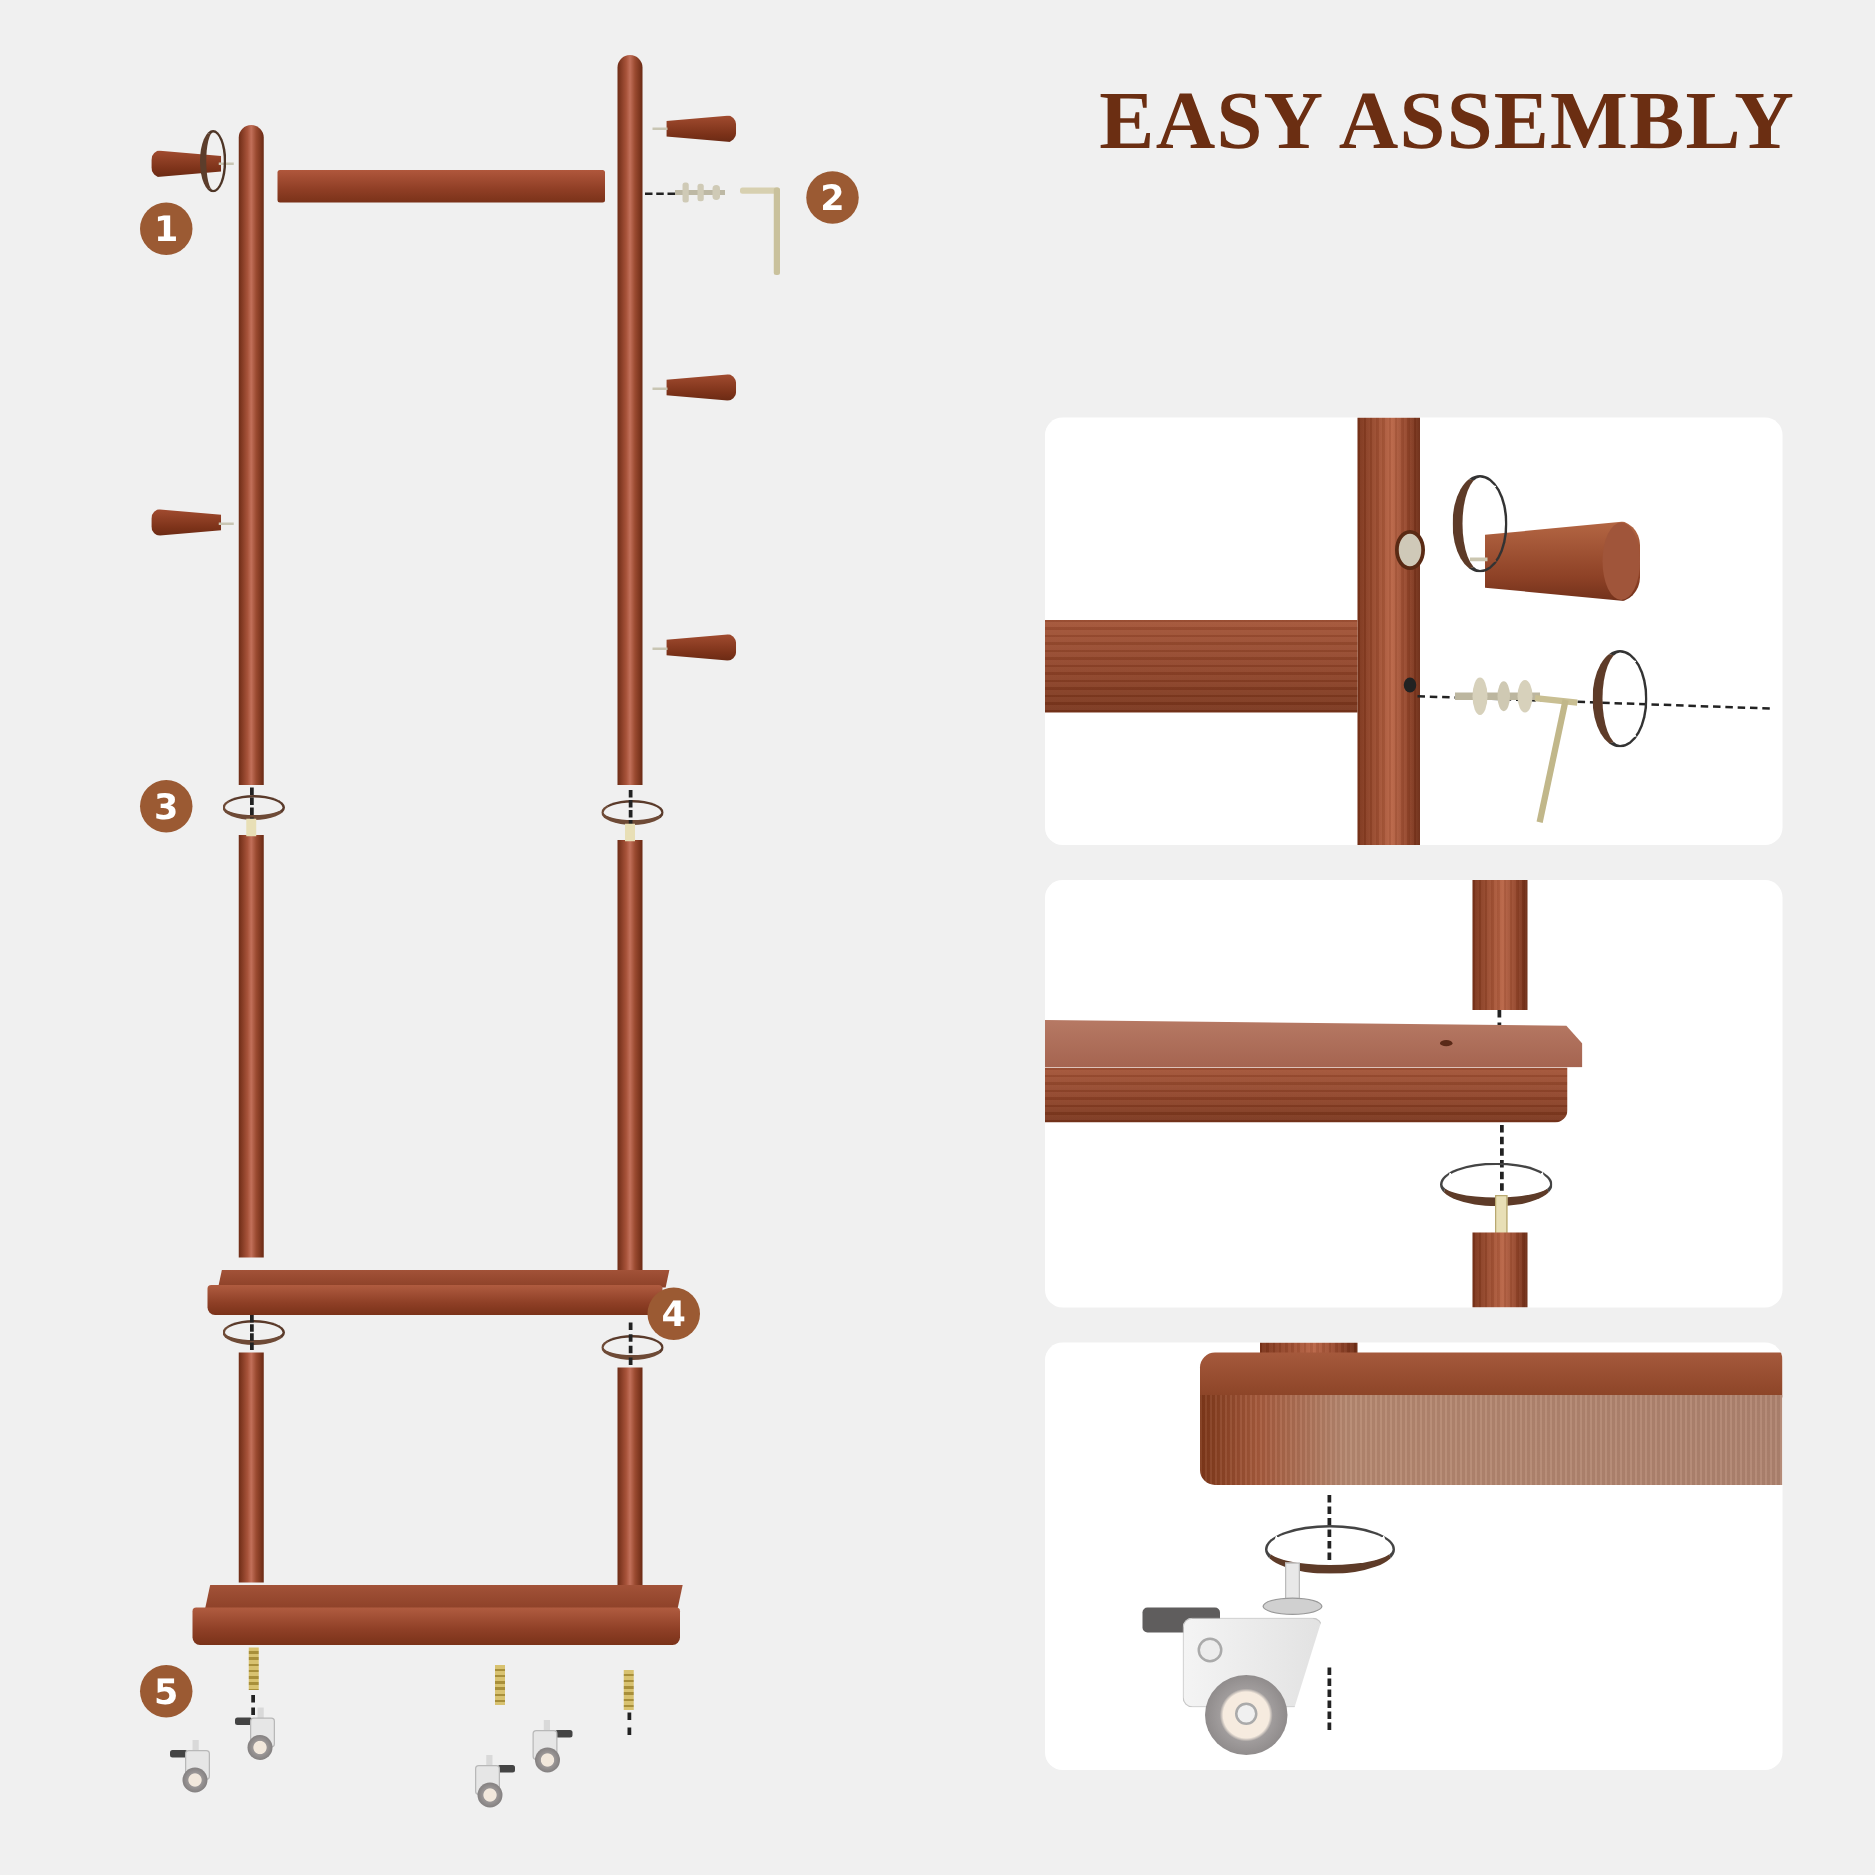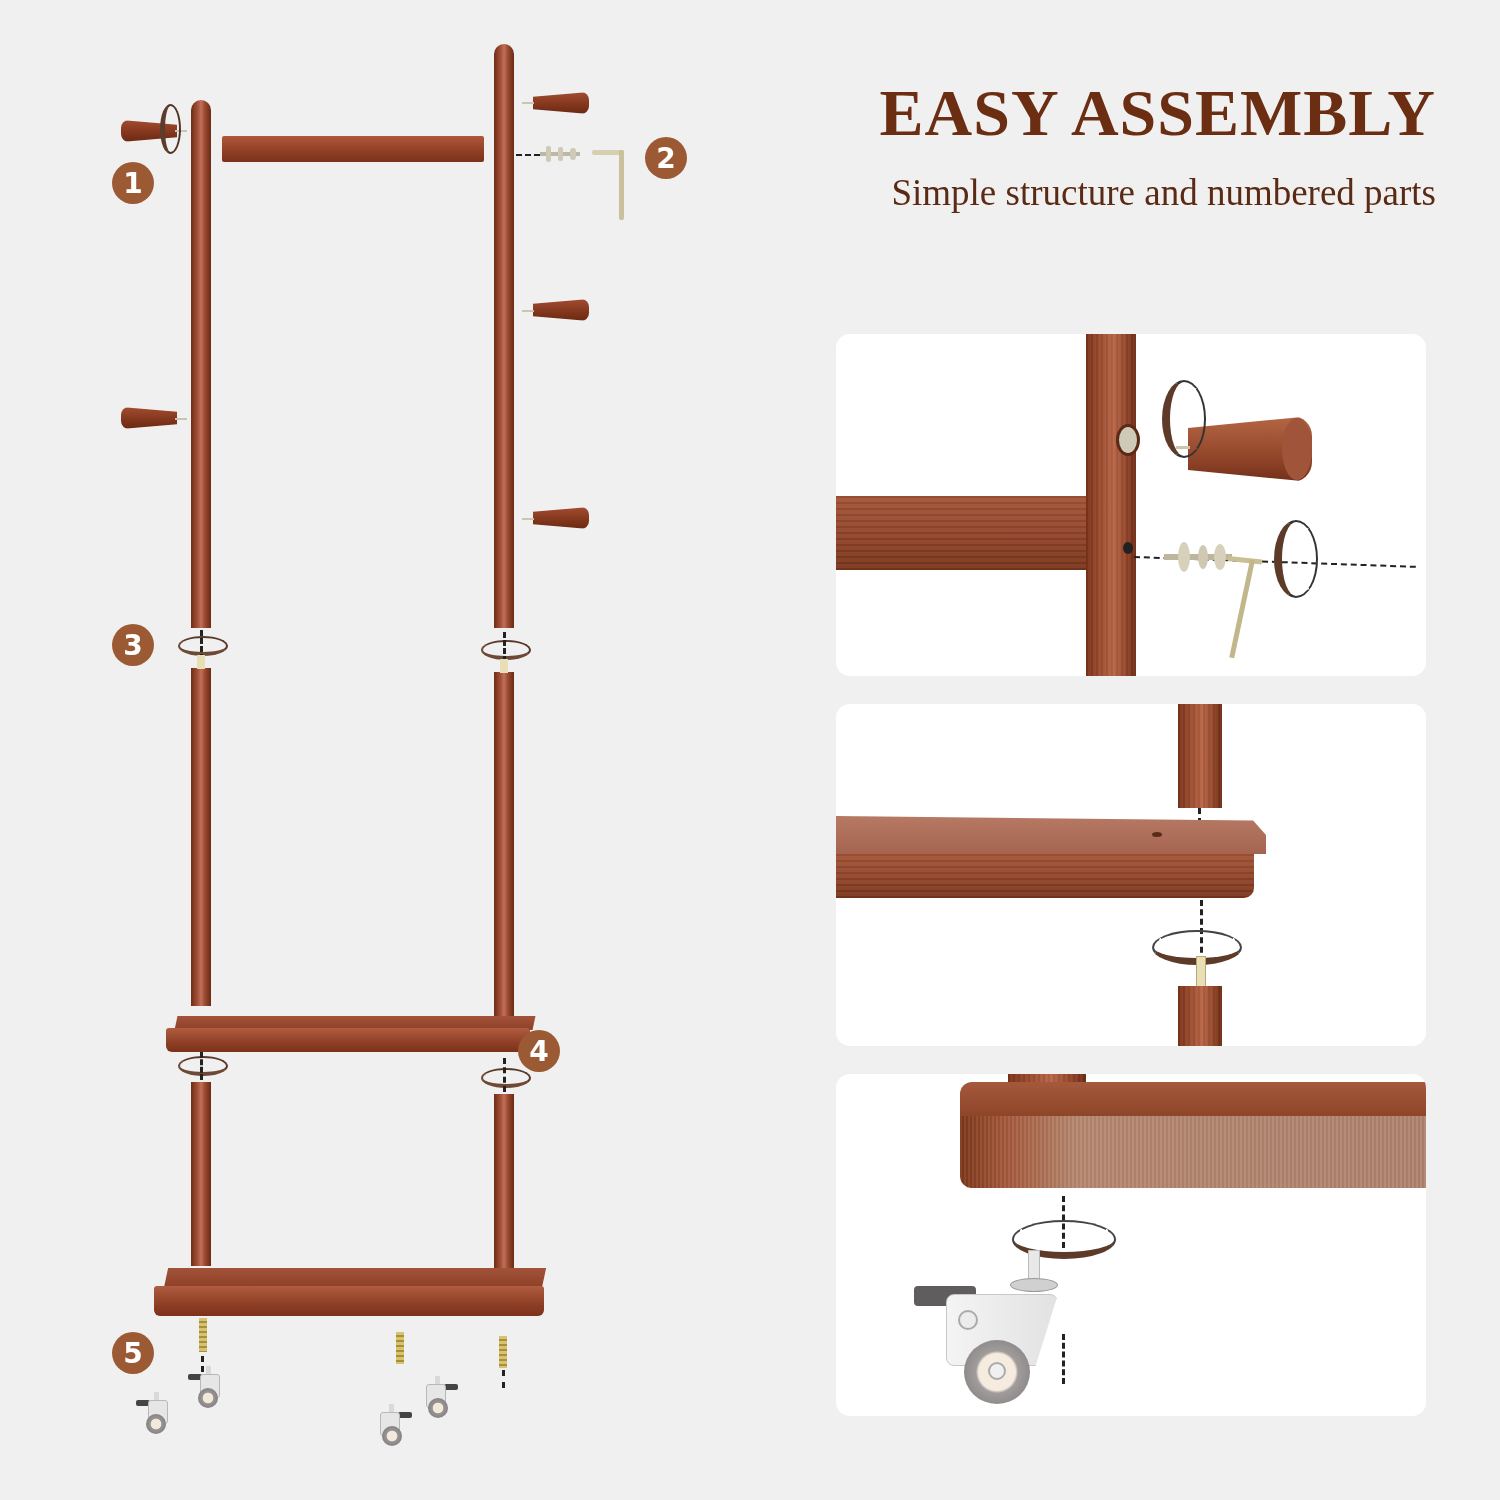--- a/index.html
+++ b/index.html
@@ -5,21 +5,21 @@
   html, body { margin: 0; padding: 0; }
   body {
     width: 1500px; height: 1500px; overflow: hidden;
     background: #f0f0f0;
     position: relative;
     font-family: "DejaVu Serif", serif;
   }
   .abs { position: absolute; }
   
   .headline {
-    position: absolute; right: 64px; top: 80px;
+    position: absolute; right: 64px; top: 64px;
     font-family: "Liberation Serif", "DejaVu Serif", serif;
     font-weight: bold; font-size: 66px; letter-spacing: 1px;
     color: #6b2e12; text-align: right; line-height: 1;
   }
   .subline {
     position: absolute; right: 64px; top: 166px; width: 760px;
     font-family: "Liberation Serif", "DejaVu Serif", serif;
     font-size: 37px; line-height: 54px; color: #5a2a14; text-align: right;
   }
   
@@ -103,21 +103,20 @@
   .arrow-ring-h {
     position: absolute; width: 86px; height: 26px; border-radius: 50%;
     border: 2px solid #444; border-bottom: 7px solid #5e3b28;
   }
 </style>
 </head>
 <body>
 
 <div class="headline">EASY ASSEMBLY</div>
 <div class="subline">
-  <div>Simple structure and numbered parts</div>
 </div>
 
 <div>
 
   <div class="pole top" style="left:191px; top:100px; height:528px;"></div>
   <div class="pole" style="left:191px; top:668px; height:338px;"></div>
   <div class="pole" style="left:191px; top:1082px; height:184px;"></div>
 
   <div class="pole top" style="left:494px; top:44px; height:584px;"></div>
   <div class="pole" style="left:494px; top:672px; height:346px;"></div>

